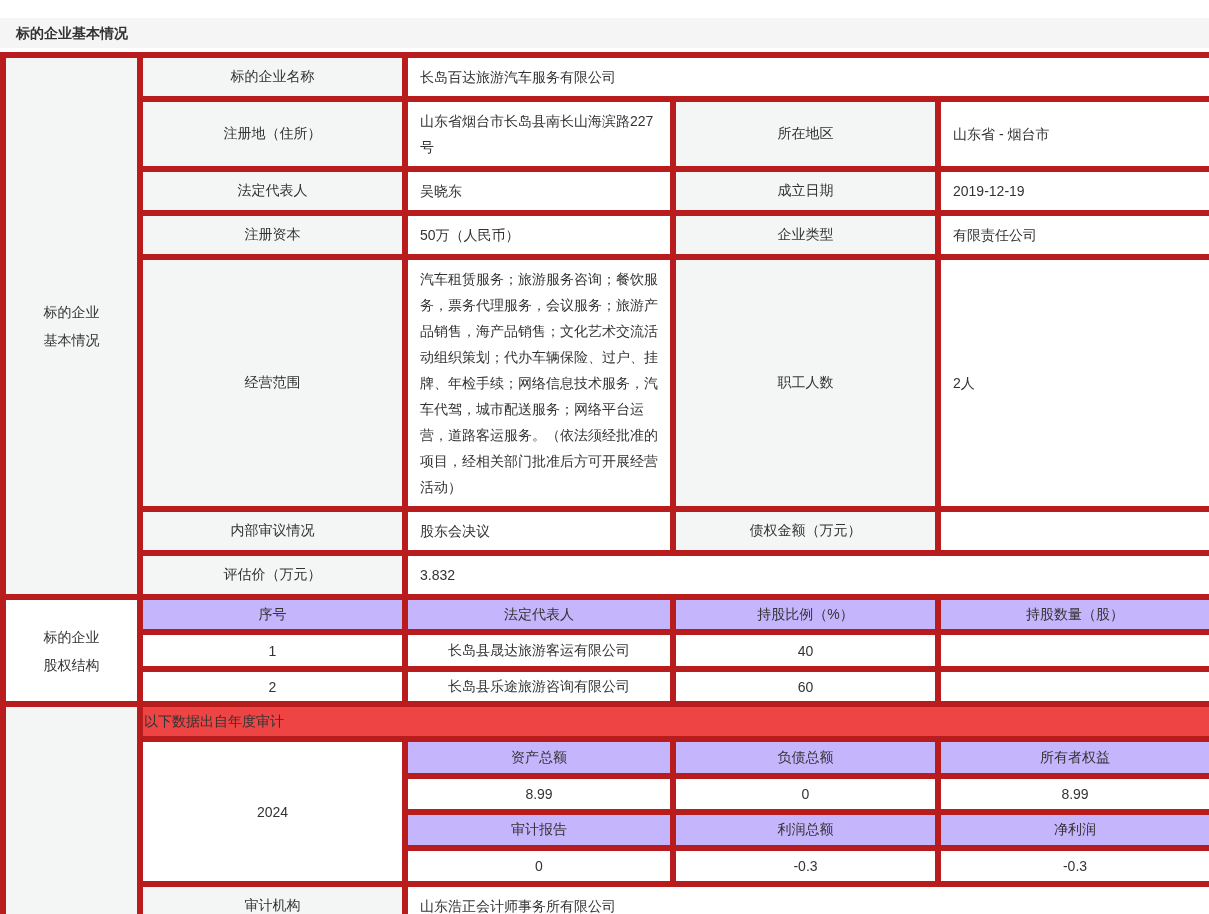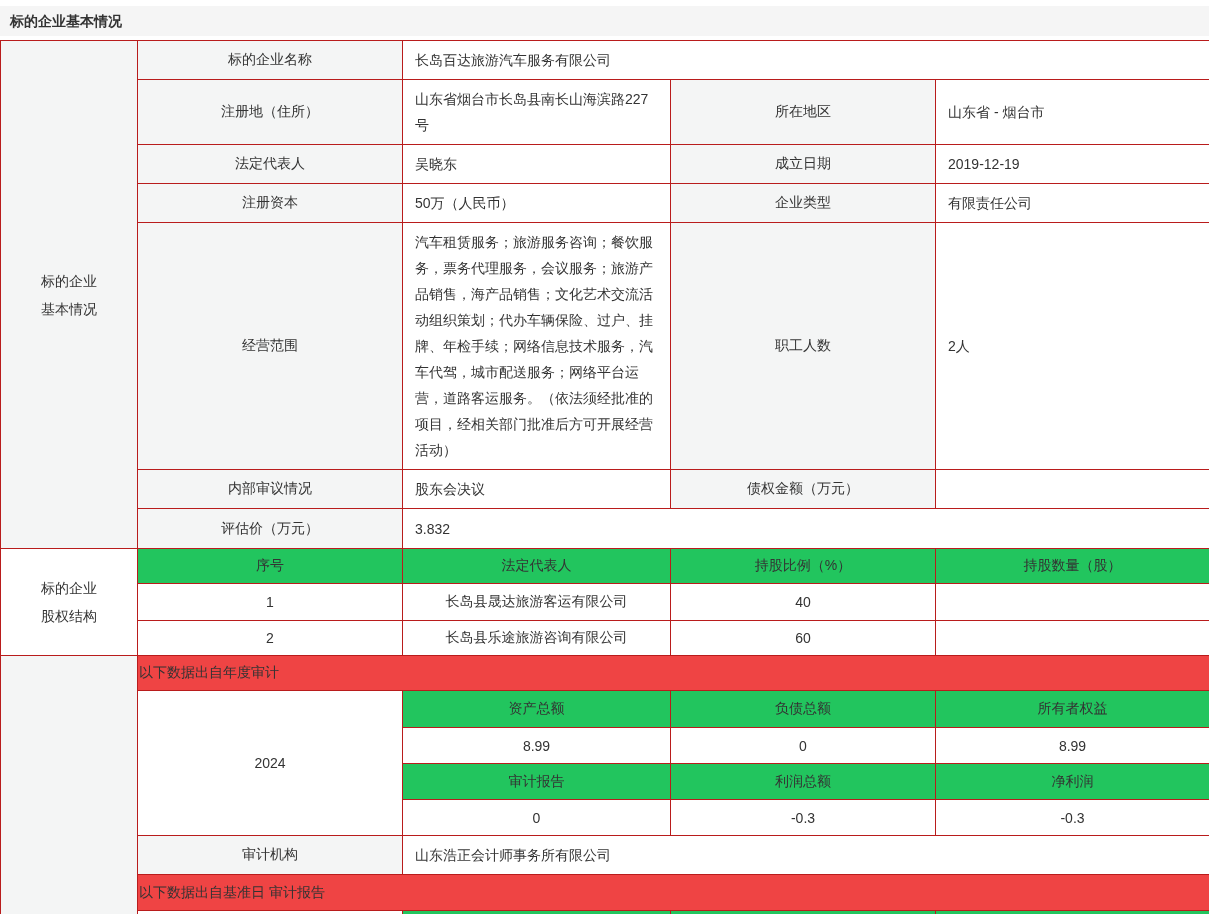--- a/index.html
+++ b/index.html
@@ -6,43 +6,43 @@
     margin: 0;
     padding: 0;
     width: 1209px;
     height: 914px;
     overflow: hidden;
     background: #ffffff;
     font-family: "Liberation Sans", "DejaVu Sans", sans-serif;
     color: #333333;
   }
   .topbar {
-    margin-top: 6px;
+    margin-top: 18px;
     height: 30px;
     line-height: 30px;
     background: #f5f5f5;
     font-size: 14px;
     font-weight: bold;
-    padding-left: 10px;
+    padding-left: 16px;
     box-sizing: border-box;
   }
   table.info {
     margin-top: 4px;
     width: 1209px;
     border-collapse: collapse;
     table-layout: fixed;
     font-size: 14px;
   }
   table.info td {
-    border: 1px solid #b91c1c;
+    border: 6px solid #b91c1c;
     vertical-align: middle;
     word-break: break-all;
     overflow: hidden;
   }
-  td.gray  { background: #22c55e; text-align: center; }
+  td.gray  { background: #c4b5fd; text-align: center; }
   td.lite  { background: #ef4444; text-align: left; }
   td.white { background: #ffffff; }
   td.label { background: #f4f5f5; text-align: center; }
   td.value { background: #ffffff; text-align: left; padding: 6px 12px; line-height: 26px; }
   td.center{ text-align: center; }
   td.sidebar { background: #f4f5f5; text-align: center; }
   td.sidebar-white { background: #ffffff; text-align: center; }
   .side-line { line-height: 28px; text-align: center; }
 </style>
 </head>

